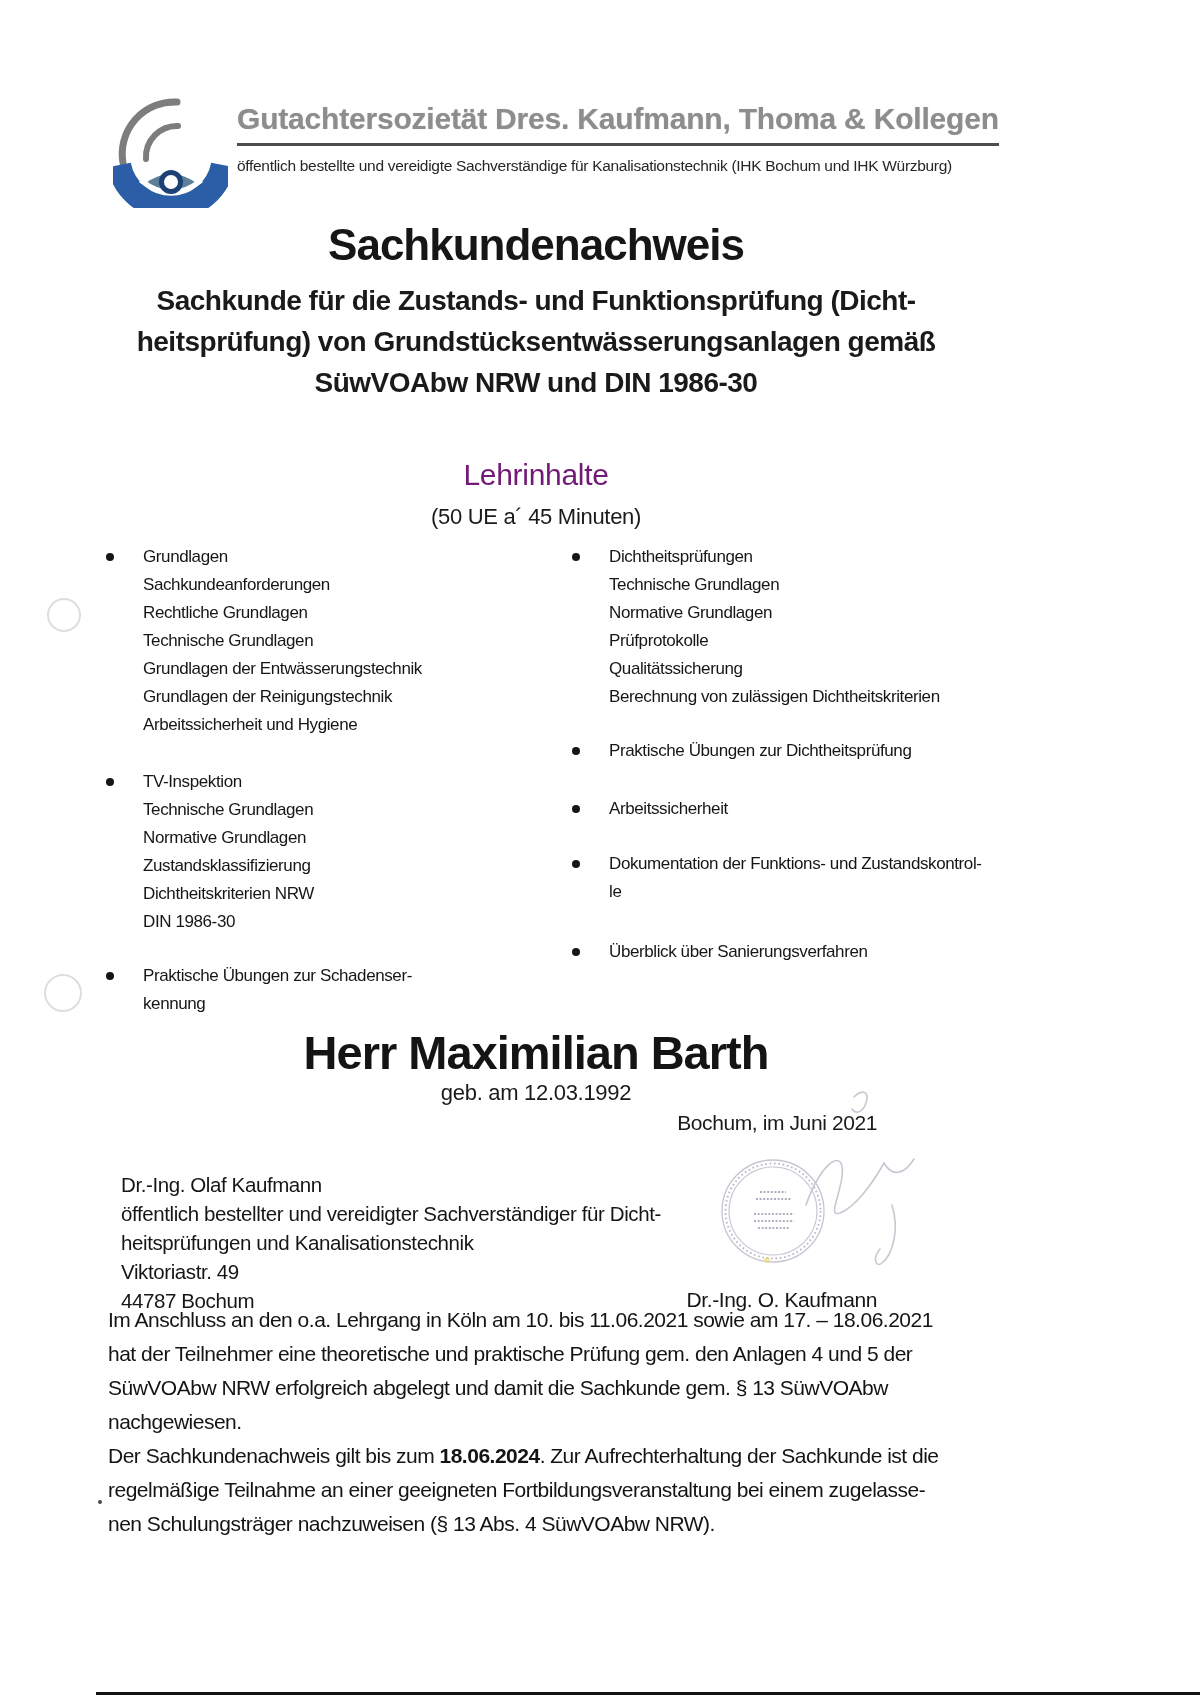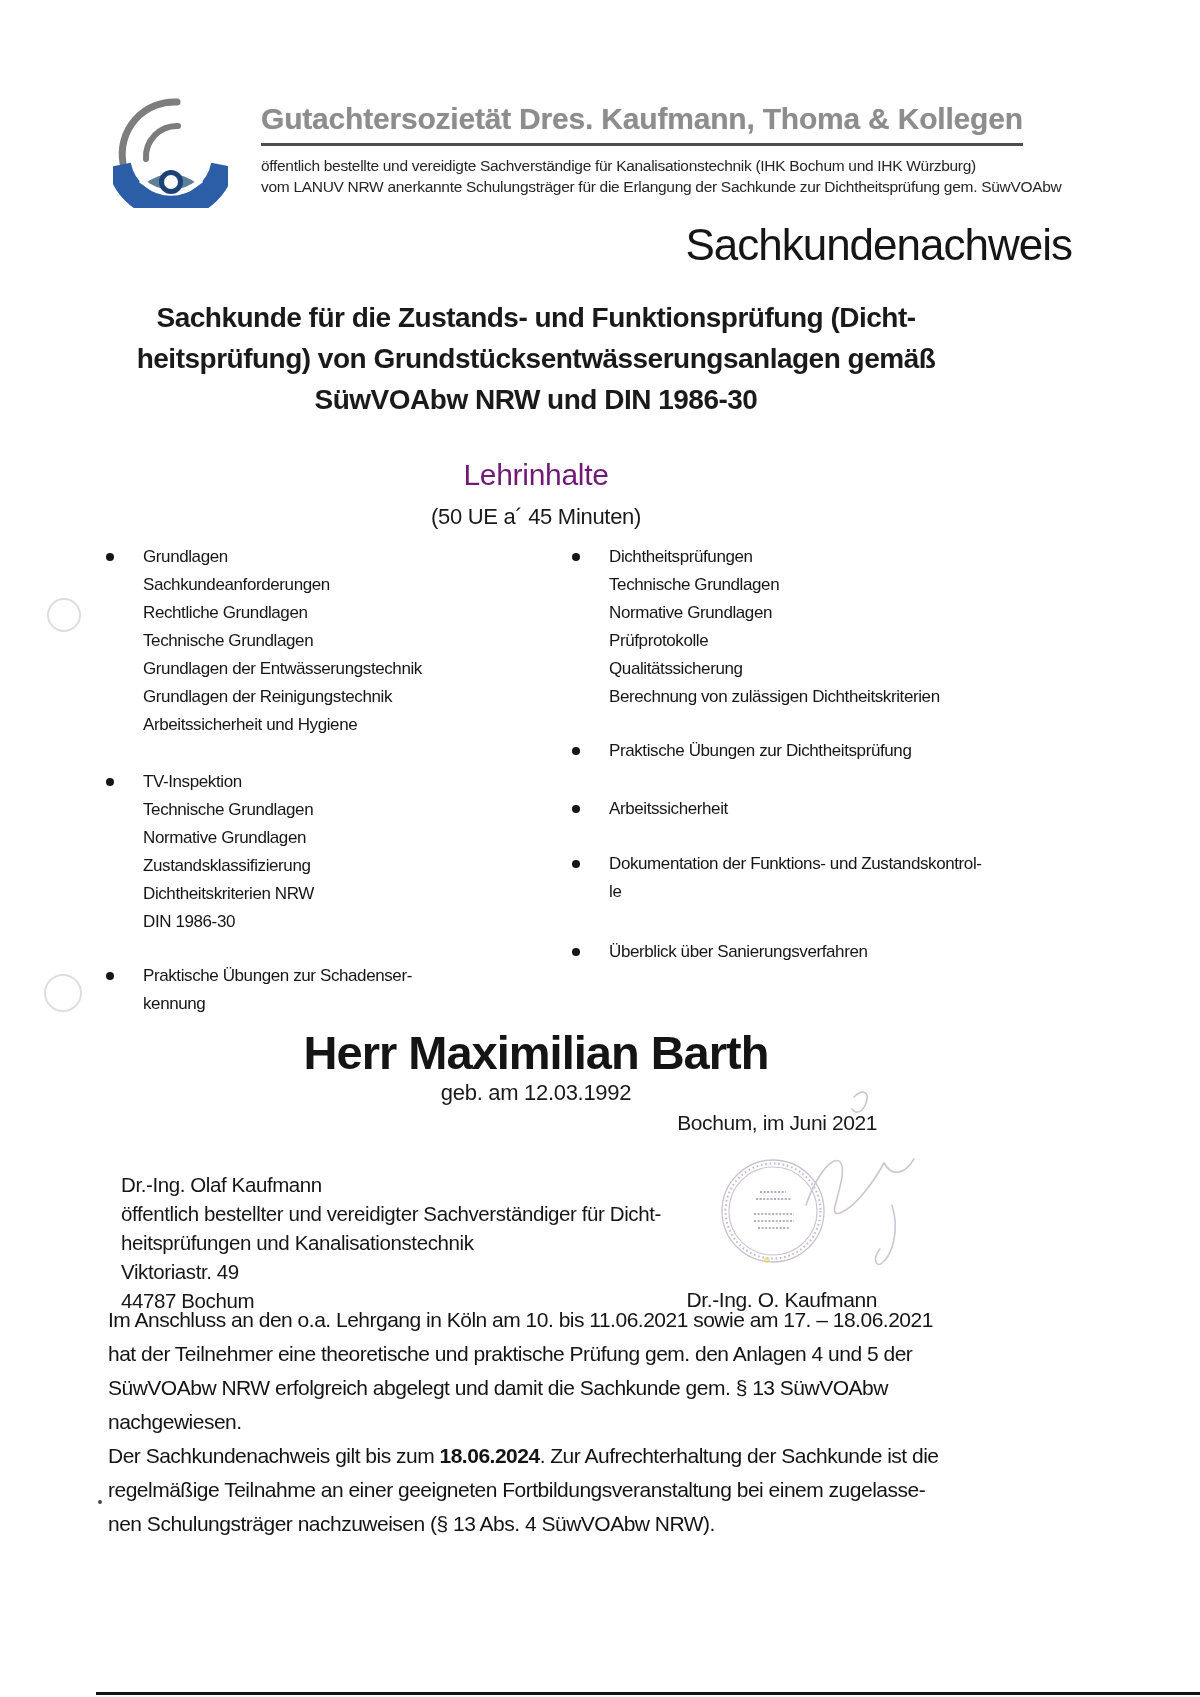--- a/index.html
+++ b/index.html
@@ -10,21 +10,21 @@
   .abs{position:absolute;}
   
   .org-name{
     font-size:30px;font-weight:bold;color:#8d8d8d;letter-spacing:-0.2px;
     text-shadow:0 0 1px #bcbcbc;
     border-bottom:3px solid #4e4e4e;padding-bottom:7px;display:inline-block;
   }
   .org-sub{font-size:15.5px;color:#262626;letter-spacing:-0.3px;line-height:21px;margin-top:9px;}
   
   .centered{left:0;width:1072px;text-align:center;}
-  .doc-title{font-size:44px;font-weight:normal;letter-spacing:-1px;color:#161616;text-align:right;}
+  .doc-title{font-size:44px;font-weight:bold;letter-spacing:-1px;color:#161616;}
   .doc-subtitle{font-size:28px;font-weight:bold;letter-spacing:-0.5px;line-height:41px;color:#1a1a1a;}
   .doc-subtitle span{display:block;}
   .lehr-heading{font-size:30px;font-weight:400;letter-spacing:-0.3px;color:#701a75;}
   .lehr-sub{font-size:22px;letter-spacing:-0.3px;color:#1a1a1a;}
   
   .bullet-col{font-size:17px;letter-spacing:-0.4px;line-height:28px;color:#161616;}
   .bullet-group{display:flex;align-items:flex-start;}
   .dot{width:8px;height:8px;border-radius:50%;background:#161616;flex:none;margin-top:10px;}
   .bullet-text{margin-left:29px;}
   .bullet-text span{display:block;}
@@ -58,31 +58,30 @@
     <svg width="115" height="115" viewBox="0 0 115 115">
       <path d="M10,70 A52,52 0 0 1 64,9" fill="none" stroke="#7d7d7d" stroke-width="7" stroke-linecap="round"></path>
       <path d="M33,66 A31,31 0 0 1 65,33" fill="none" stroke="#7d7d7d" stroke-width="6" stroke-linecap="round"></path>
       <path d="M6,72 A53,53 0 0 0 110,72" fill="none" stroke="#2b5ea7" stroke-width="24"></path>
       <path d="M30,89 Q58,68 86,89 Q58,110 30,89 Z" fill="#5d7f99" stroke="#ffffff" stroke-width="5"></path>
       <circle cx="58" cy="89" r="12" fill="#1d4076"></circle>
       <circle cx="58" cy="89" r="7" fill="#ffffff"></circle>
     </svg>
   </div>
 
-  <div class="abs" style="left:237px;top:102px;width:940px;margin-left:24px;">
+  <div class="abs" style="left:237px;top:102px;width:940px;">
     <div class="org-name">Gutachtersozietät Dres. Kaufmann, Thoma &amp; Kollegen</div>
     <div class="org-sub">
       <span style="display:block;">öffentlich bestellte und vereidigte Sachverständige für Kanalisationstechnik (IHK Bochum und IHK Würzburg)</span>
-      <span style="display:block;">vom LANUV NRW anerkannte Schulungsträger für die Erlangung der Sachkunde zur Dichtheitsprüfung gem. SüwVOAbw</span>
     </div>
   </div>
 
   <div class="abs centered doc-title" style="top:220px;">Sachkundenachweis</div>
 
-  <div class="abs centered doc-subtitle" style="top:297px;">
+  <div class="abs centered doc-subtitle" style="top:280px;">
     <span>Sachkunde für die Zustands- und Funktionsprüfung (Dicht-</span>
     <span>heitsprüfung) von Grundstücksentwässerungsanlagen gemäß</span>
     <span>SüwVOAbw NRW und DIN 1986-30</span>
   </div>
 
   <div class="abs centered lehr-heading" style="top:458px;">Lehrinhalte</div>
   <div class="abs centered lehr-sub" style="top:504px;">(50 UE a´ 45 Minuten)</div>
 
   <div class="abs bullet-col" style="left:106px;top:543px;width:440px;">
     <div class="bullet-group" style="margin-bottom:29px;">

